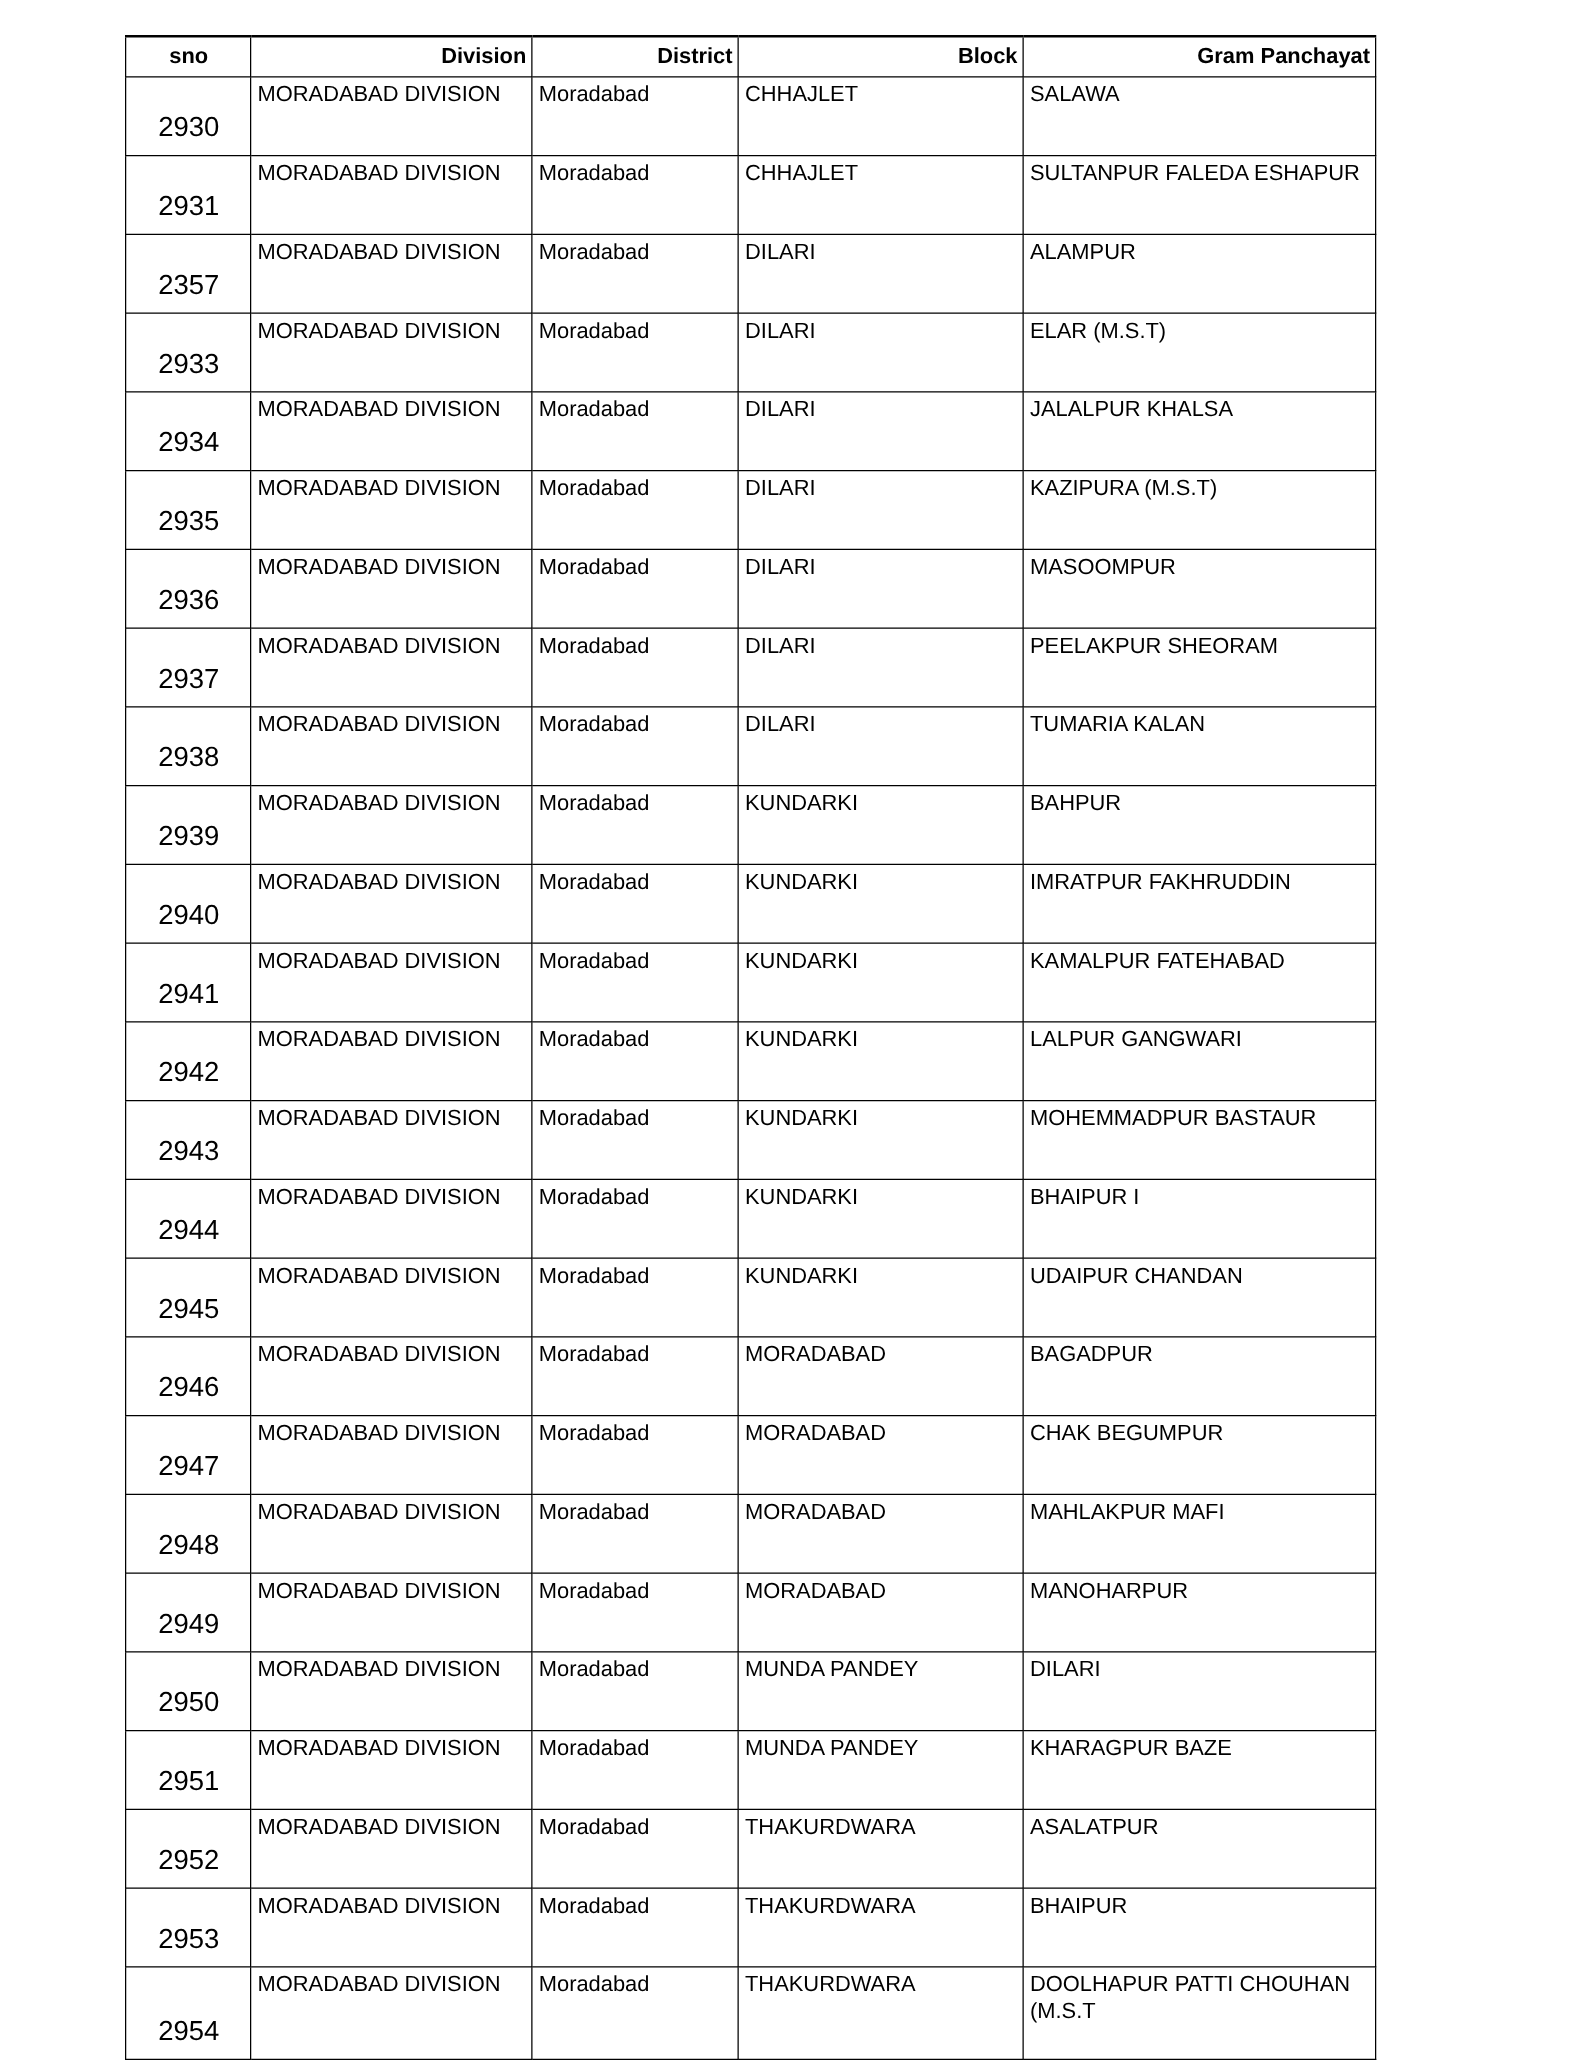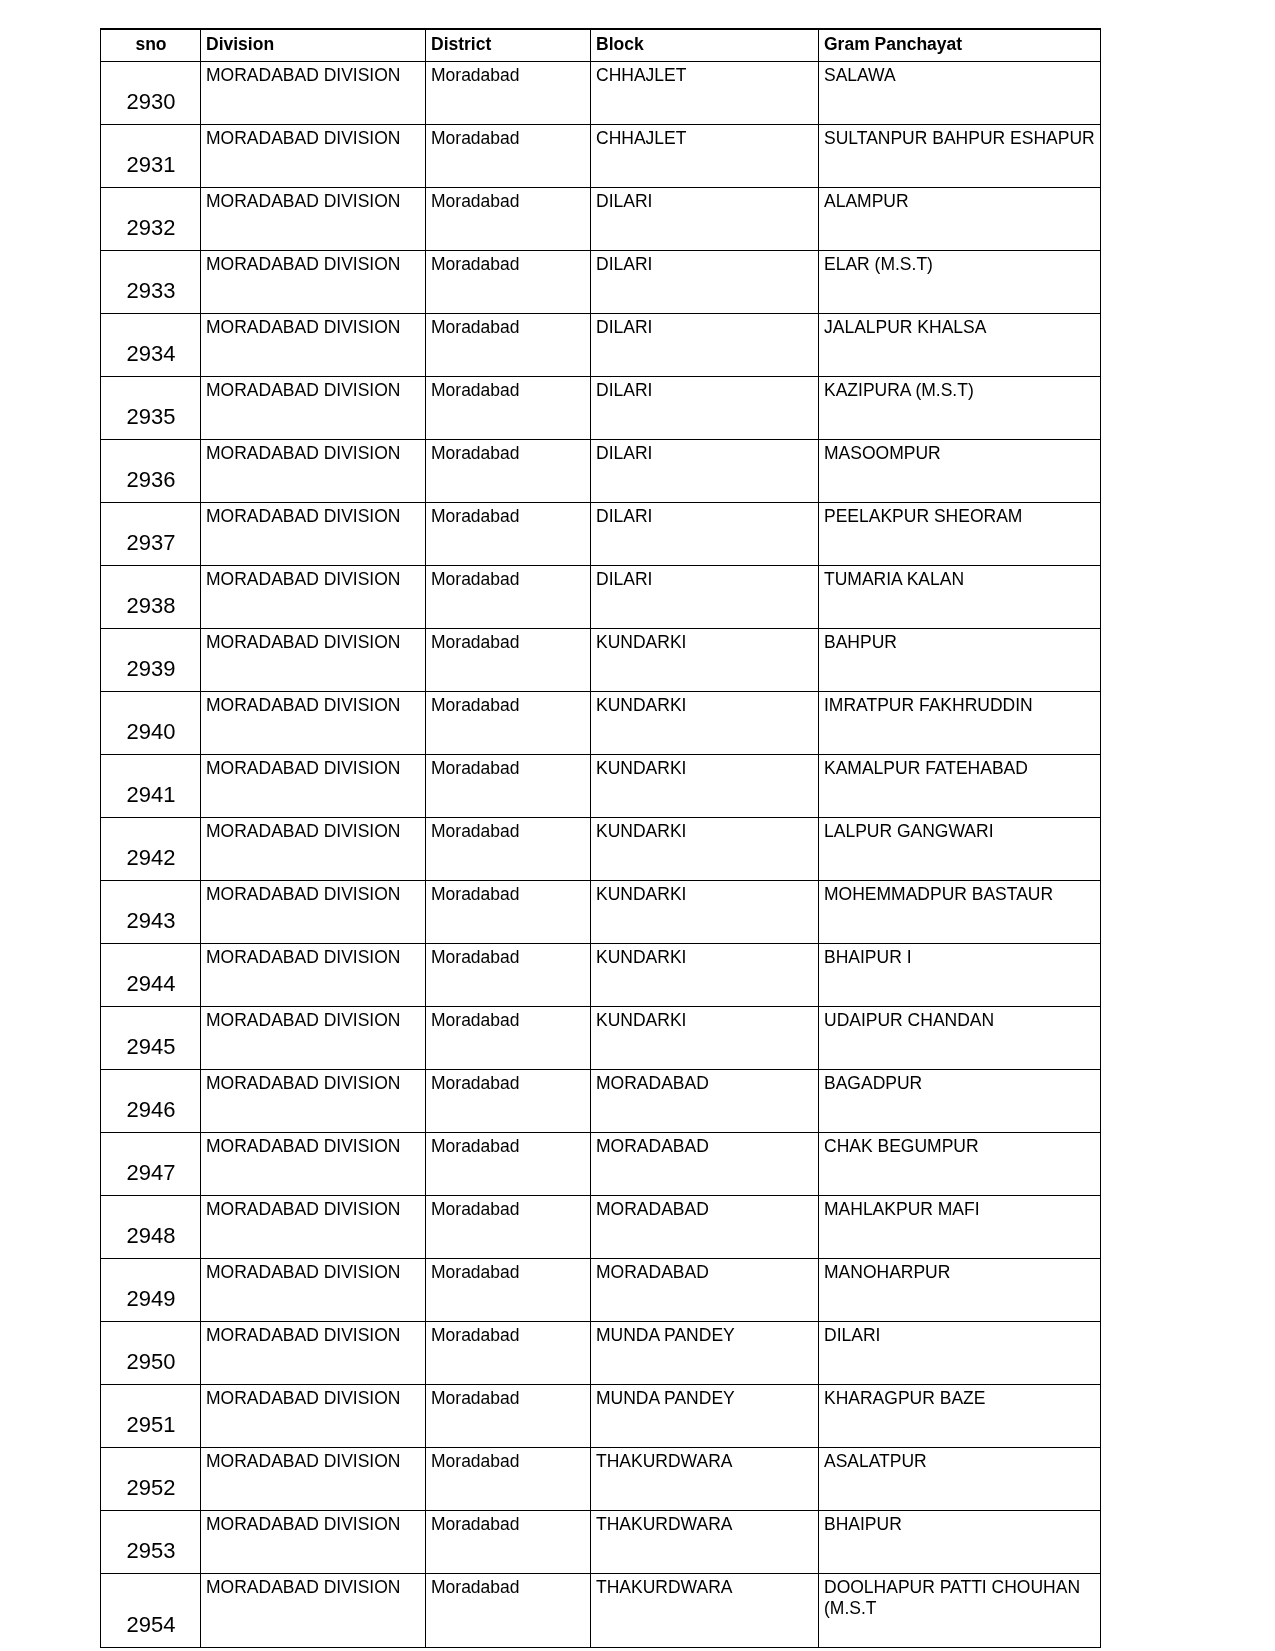--- a/index.html
+++ b/index.html
@@ -48,21 +48,21 @@
     font-size: 17.5px;
     padding-top: 4px;
     padding-bottom: 5px;
     height: 22px;
     border-top-width: 2.4px;
   }
   table.gp-table thead th.th-sno {
     text-align: center;
   }
   table.gp-table thead th.th-left {
-    text-align: left;
+    text-align: right;
   }
   table.gp-table tbody td {
     height: 51px;
   }
   table.gp-table tbody td.cell-sno {
     text-align: center;
     vertical-align: bottom;
     padding-bottom: 8px;
     font-size: 22px;
   }
@@ -104,24 +104,24 @@
           <td class="cell-text">MORADABAD DIVISION</td>
           <td class="cell-text">Moradabad</td>
           <td class="cell-text">CHHAJLET</td>
           <td class="cell-gp">SALAWA</td>
         </tr>
         <tr>
           <td class="cell-sno">2931</td>
           <td class="cell-text">MORADABAD DIVISION</td>
           <td class="cell-text">Moradabad</td>
           <td class="cell-text">CHHAJLET</td>
-          <td class="cell-gp">SULTANPUR BAHPUR ESHAPUR</td>
-        </tr>
-        <tr>
-          <td class="cell-sno">2932</td>
+          <td class="cell-gp">SULTANPUR FALEDA ESHAPUR</td>
+        </tr>
+        <tr>
+          <td class="cell-sno">2357</td>
           <td class="cell-text">MORADABAD DIVISION</td>
           <td class="cell-text">Moradabad</td>
           <td class="cell-text">DILARI</td>
           <td class="cell-gp">ALAMPUR</td>
         </tr>
         <tr>
           <td class="cell-sno">2933</td>
           <td class="cell-text">MORADABAD DIVISION</td>
           <td class="cell-text">Moradabad</td>
           <td class="cell-text">DILARI</td>

